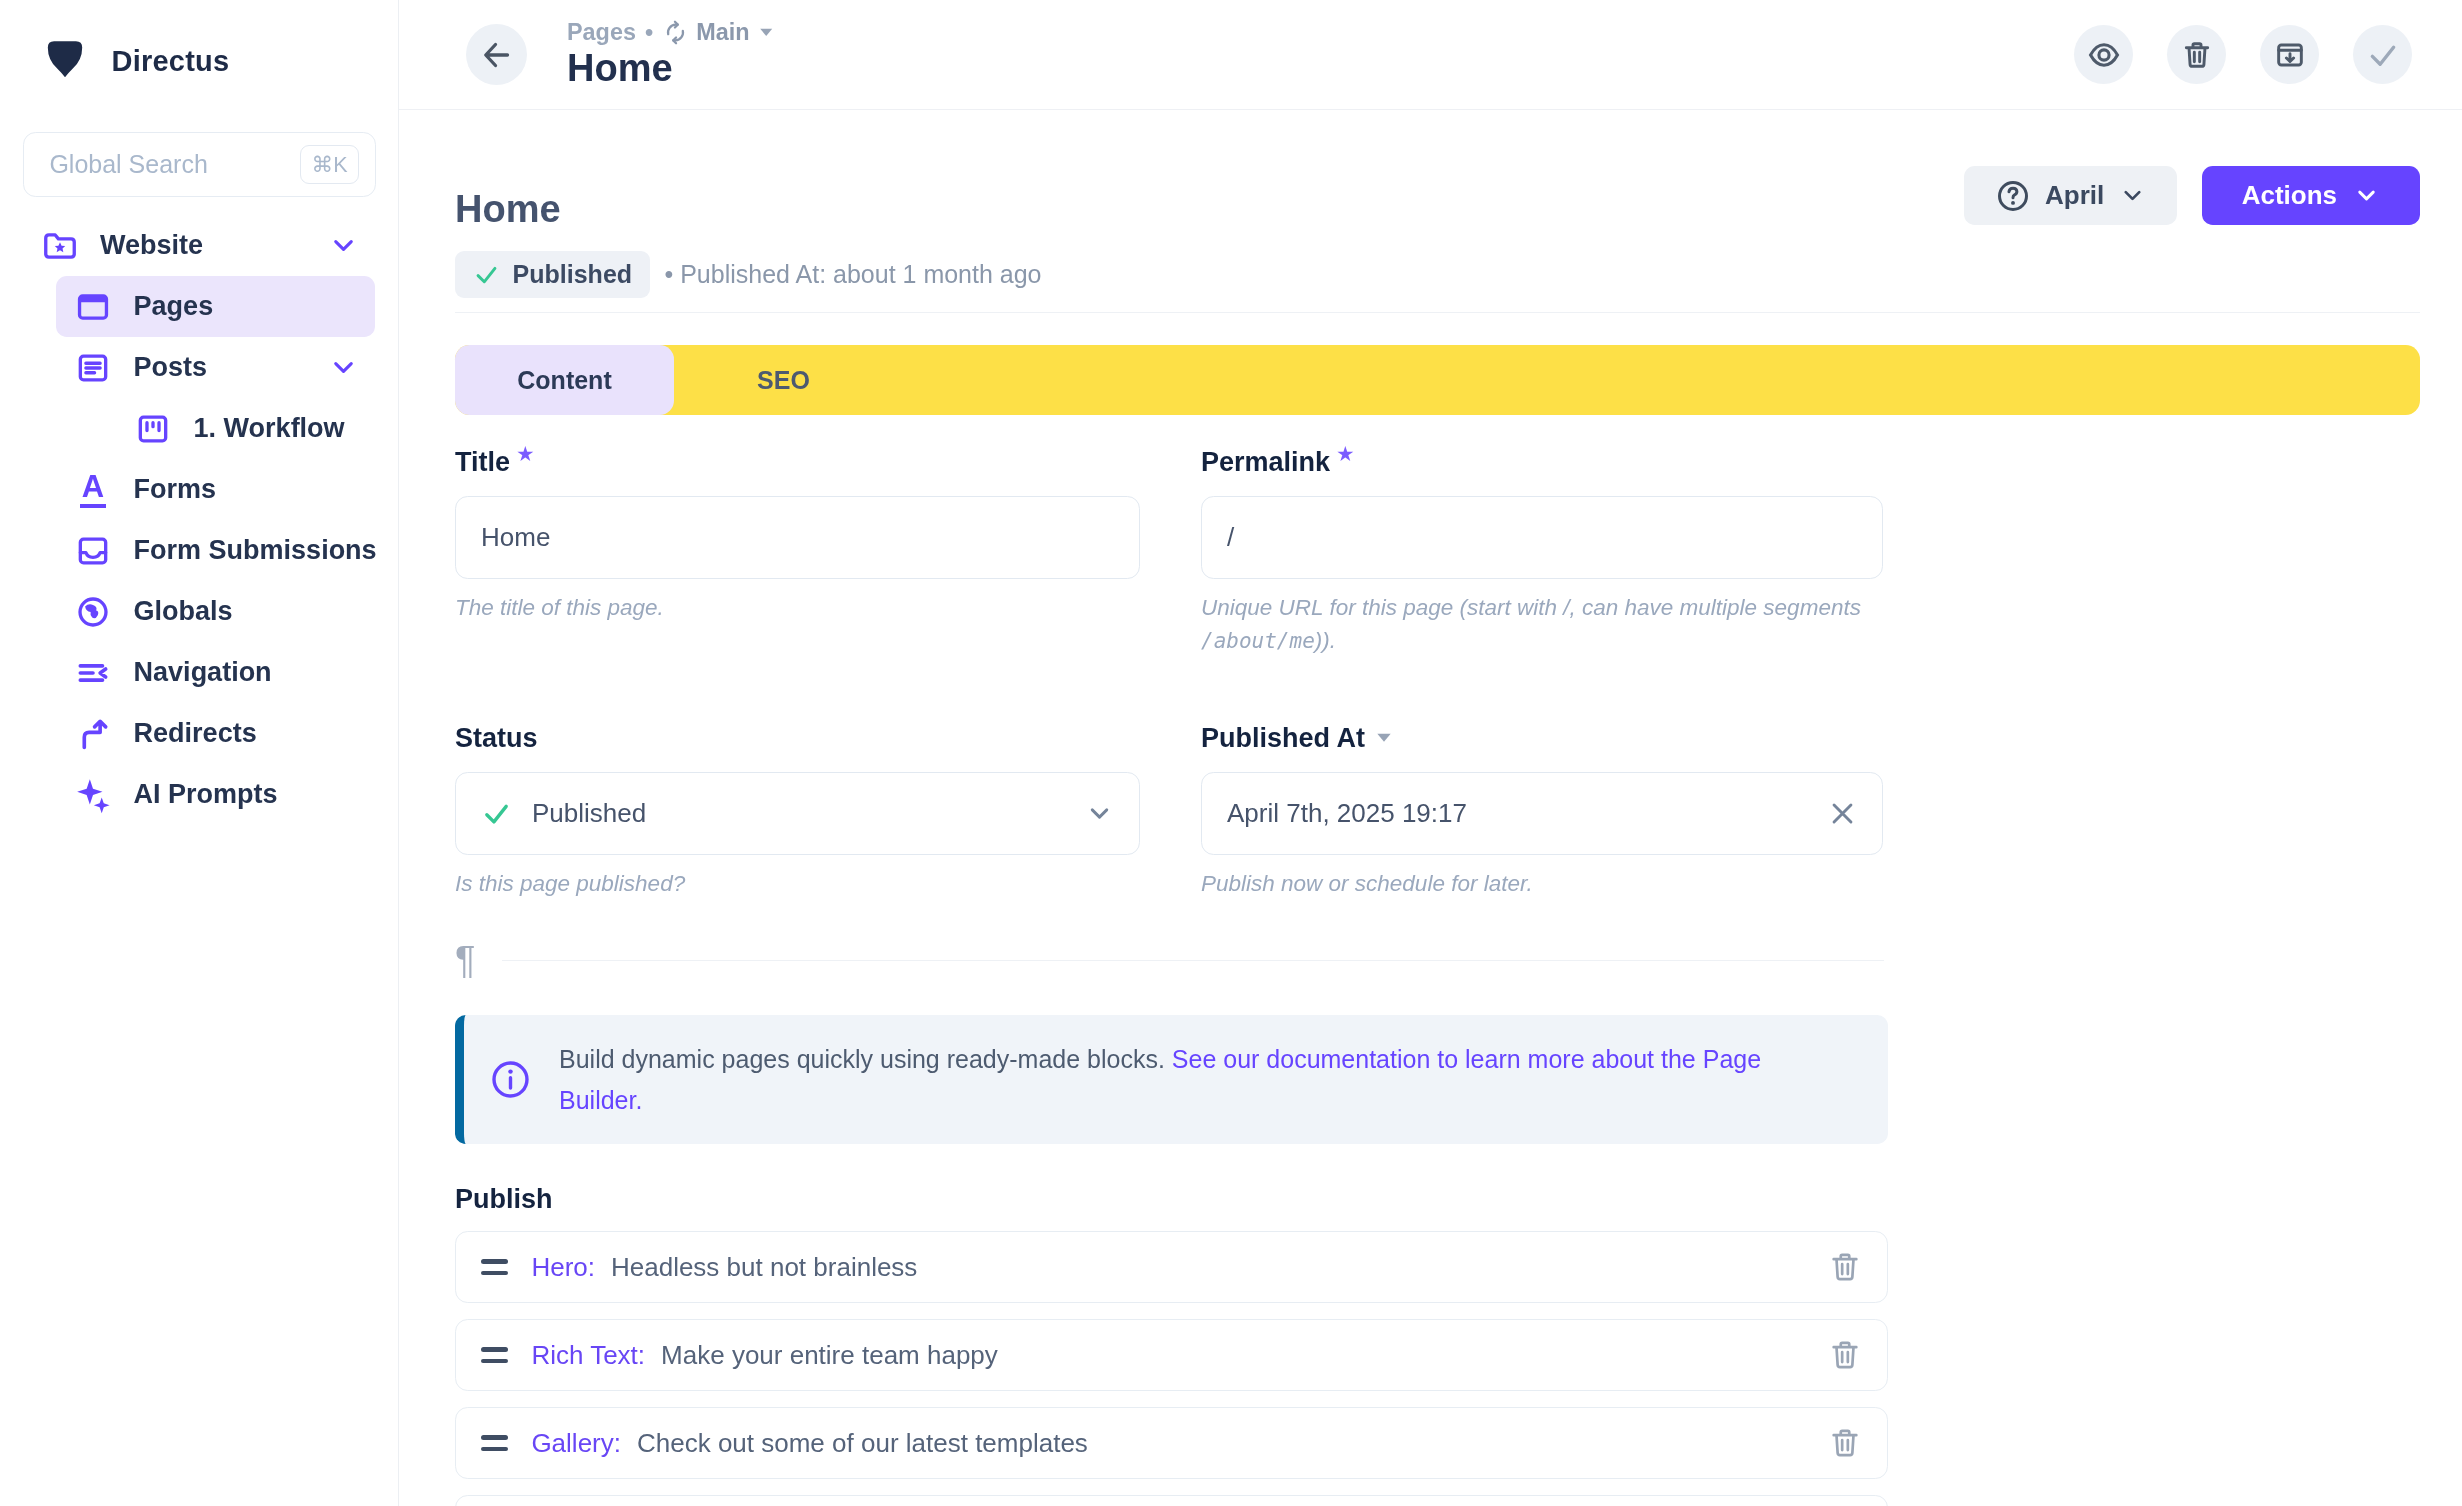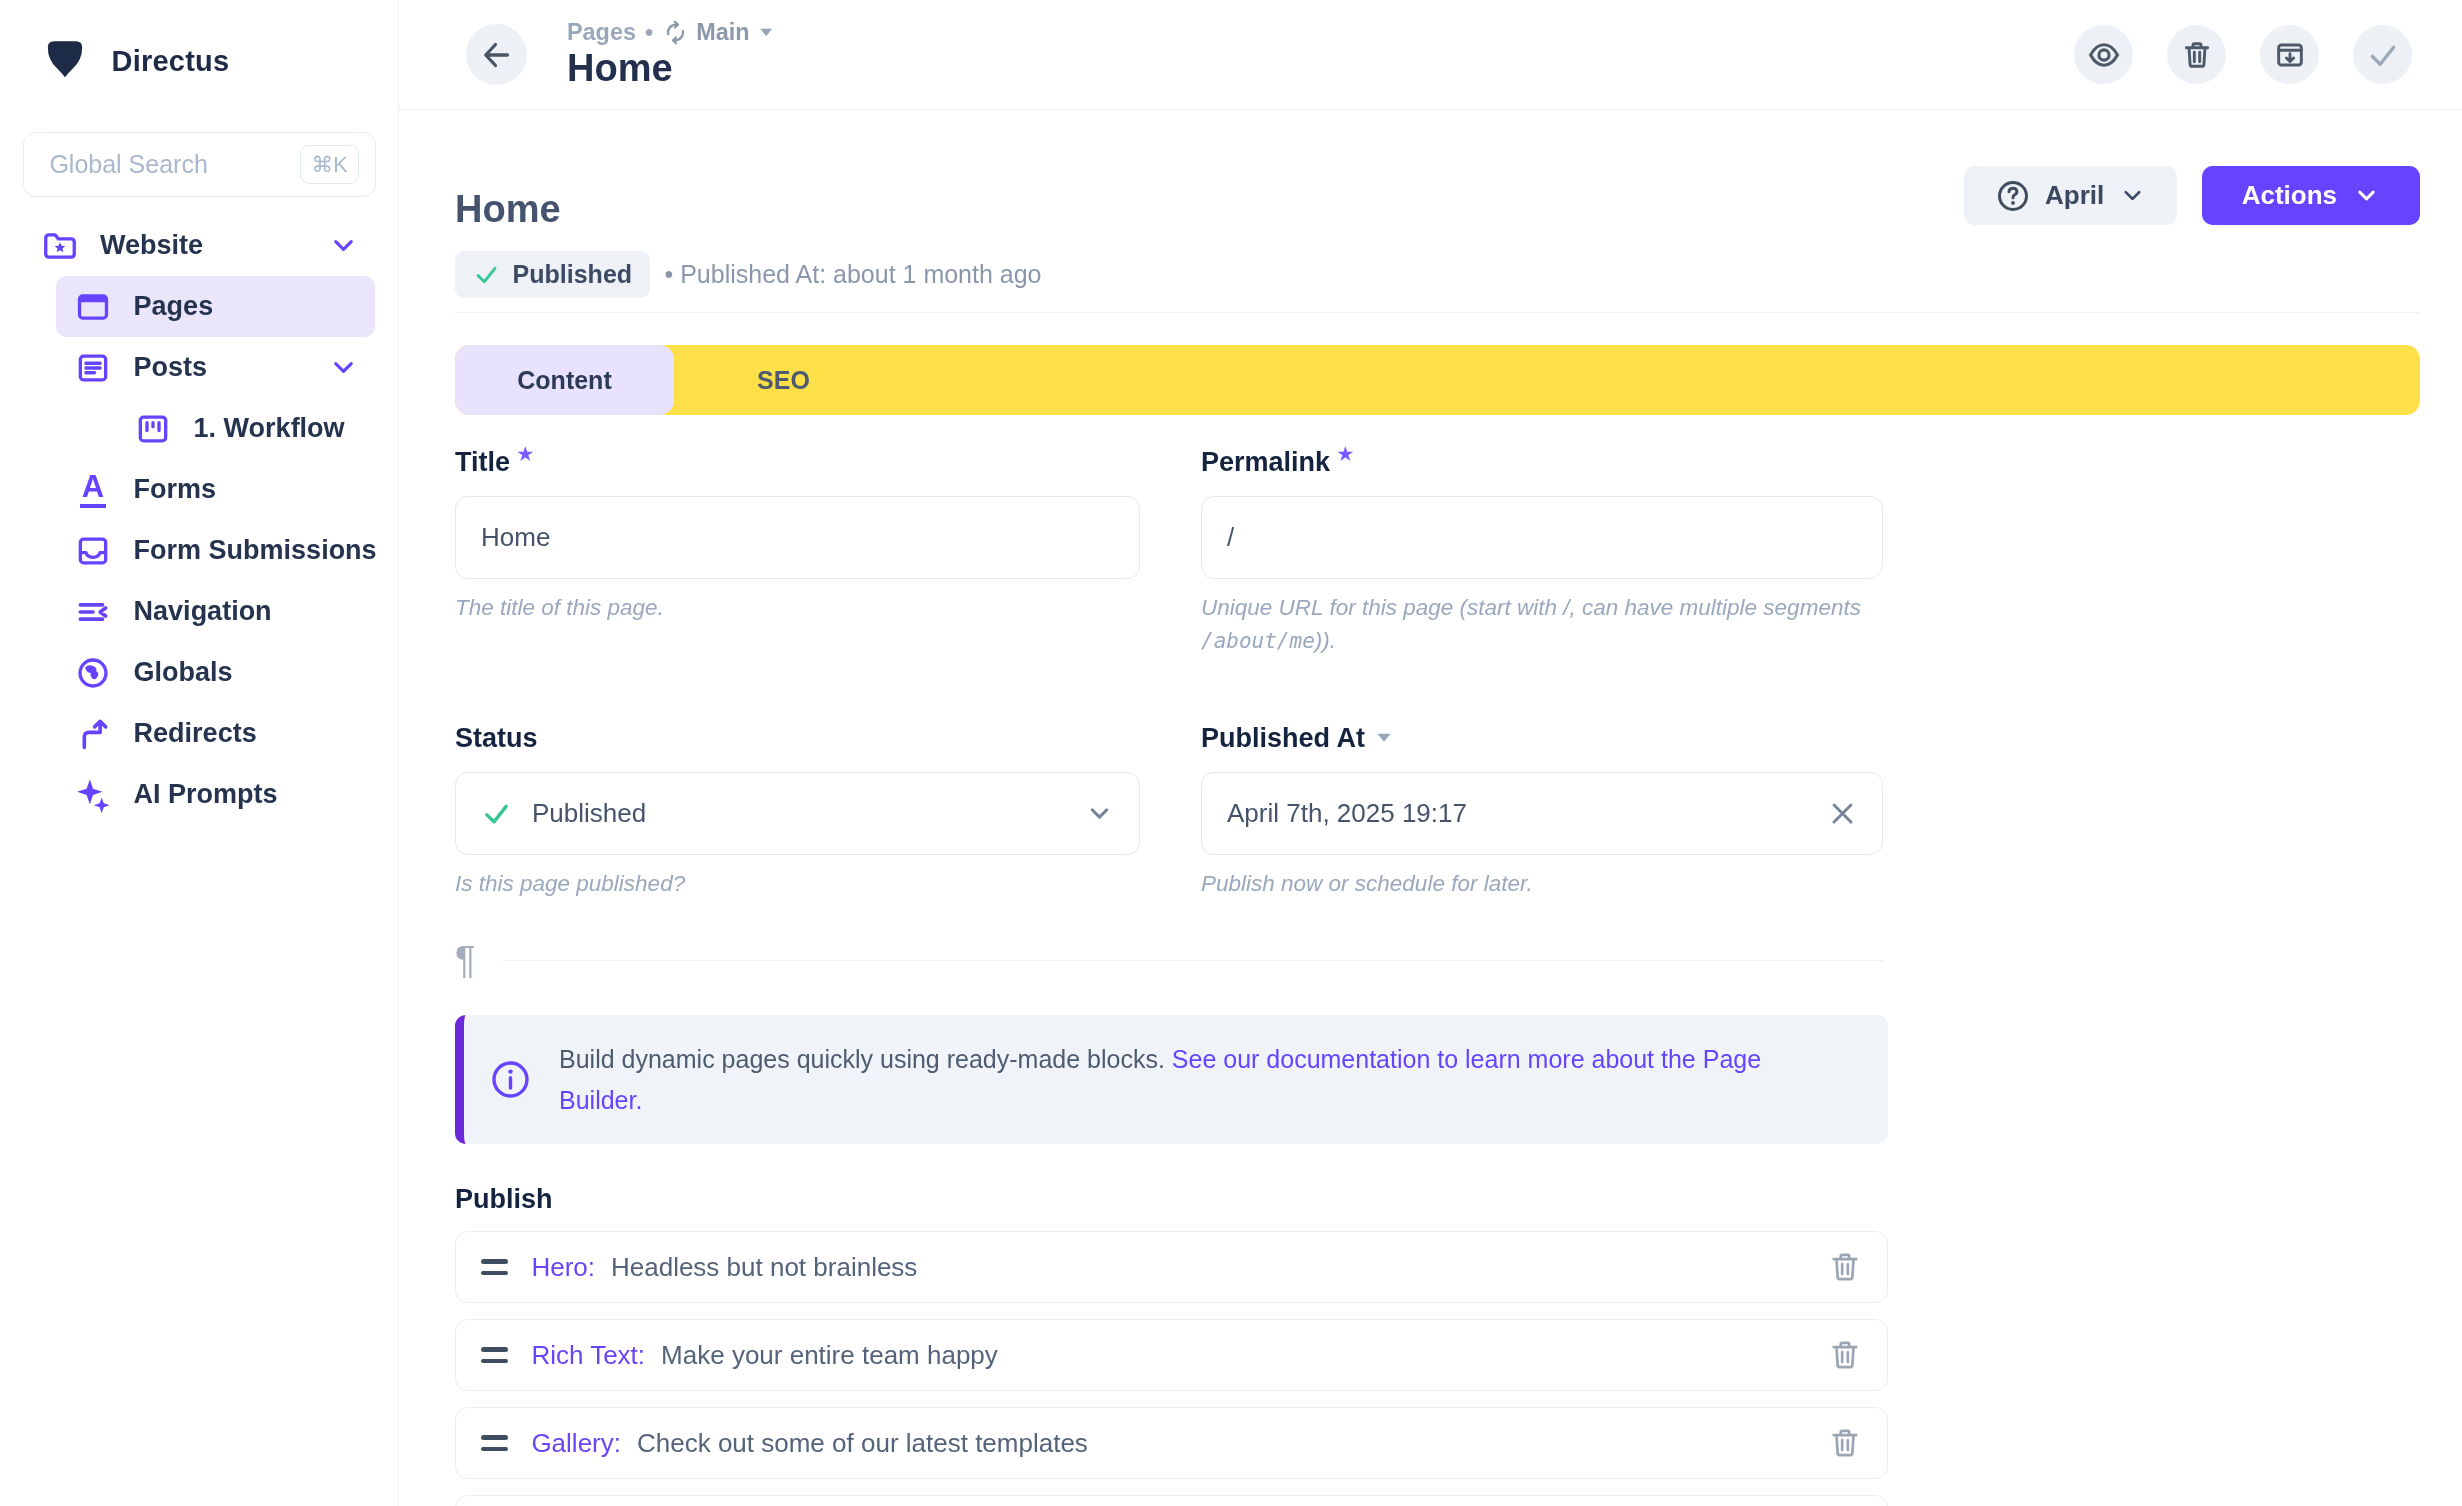--- a/index.html
+++ b/index.html
@@ -72,21 +72,21 @@
   .input .sel-check { width:31px; height:31px; color:#36c793; margin-right:20px; }
   .input .trail { margin-left:auto; color:#75849a; width:29px; height:29px; cursor:pointer; }
   .field-note { margin-top:12.6px; font-size:22.5px; font-style:italic; color:#9aa8bd; line-height:1.45; }
   .field-note .mono { font-family:"DejaVu Sans Mono", monospace; font-size:21px; }
 
   .pilcrow-row { margin-top:41px; display:flex; align-items:center; width:1429px; }
   .pilcrow { font-size:38px; color:#a3adbd; line-height:1; }
   .pilcrow-line { flex:1; margin-left:27px; border-top:1.8px solid #eef1f5; }
 
   .banner { margin-top:36px; width:1433px; background:#f0f4f9; border-radius:10.8px;
-    border-left:9px solid #6d28d9; display:flex; align-items:center; gap:27px; padding:23.4px 36px 23.4px 25px; }
+    border-left:9px solid #0369a1; display:flex; align-items:center; gap:27px; padding:23.4px 36px 23.4px 25px; }
   .info-icon { width:43px; height:43px; color:#6644ff; flex:0 0 auto; }
   .banner-text { font-size:25px; color:#4d5b70; line-height:41px; max-width:1289px; }
   .banner-text a { color:#6644ff; text-decoration:none; }
 
   .blocks-label { margin-top:40px; font-size:27px; font-weight:700; color:#14233f; }
   .block-row { margin-top:16px; width:1433px; height:72px; border:1.8px solid #e7edf3; border-radius:12.6px;
     background:#fff; display:flex; align-items:center; padding:0 25px; }
   .drag-handle { display:flex; flex-direction:column; gap:7.2px; cursor:grab; }
   .drag-handle i { display:block; width:27px; height:4.5px; border-radius:2.7px; background:#3f4d63; }
   .block-type { margin-left:23.4px; font-size:26px; color:#6846f5; }
@@ -176,35 +176,35 @@
           <svg viewBox="0 0 24 24" width="38" height="38" fill="none" stroke="currentColor" stroke-width="2.1" stroke-linecap="round" stroke-linejoin="round">
             <rect x="4" y="4.5" width="16" height="15" rx="2"></rect>
             <path d="M4 13 H7.5 Q8.5 16 12 16 Q15.5 16 16.5 13 H20"></path>
           </svg>
         </span>
         <span class="nlabel">Form Submissions</span>
       </div>
 
       <div class="nav-item indent1">
         <span class="nicon">
-          <svg viewBox="0 0 24 24" width="38" height="38" fill="none" stroke="currentColor" stroke-width="2.3" stroke-linecap="round" stroke-linejoin="round">
-            <path d="M4 7.5 H18 M4 12 H12 M4 16.5 H18 M20 9.5 L16.5 12 L20 14.5"></path>
-          </svg>
-        </span>
-        <span class="nlabel">Navigation</span>
-      </div>
-
-      <div class="nav-item indent1">
-        <span class="nicon">
           <svg viewBox="0 0 24 24" width="38" height="38" fill="none" stroke="currentColor" stroke-width="2.1">
             <circle cx="12" cy="12" r="8.2"></circle>
             <path fill="currentColor" stroke="none" d="M7 8.5 Q9 6.5 12 7.5 Q15 8.5 14 11 Q16 11.5 15 14 Q13.5 17 11.5 15.5 Q10 14 10.5 12 Q7.5 11.5 7 8.5 Z"></path>
           </svg>
         </span>
         <span class="nlabel">Globals</span>
+      </div>
+
+      <div class="nav-item indent1">
+        <span class="nicon">
+          <svg viewBox="0 0 24 24" width="38" height="38" fill="none" stroke="currentColor" stroke-width="2.3" stroke-linecap="round" stroke-linejoin="round">
+            <path d="M4 7.5 H18 M4 12 H12 M4 16.5 H18 M20 9.5 L16.5 12 L20 14.5"></path>
+          </svg>
+        </span>
+        <span class="nlabel">Navigation</span>
       </div>
 
       <div class="nav-item indent1">
         <span class="nicon">
           <svg viewBox="0 0 24 24" width="38" height="38" fill="none" stroke="currentColor" stroke-width="2.3" stroke-linecap="round" stroke-linejoin="round">
             <path d="M6.5 20.5 V14 Q6.5 11 9.5 11 H16.5 M13 7.5 L16.5 4 L20 7.5 M16.5 4.5 V11"></path>
           </svg>
         </span>
         <span class="nlabel">Redirects</span>
       </div>

